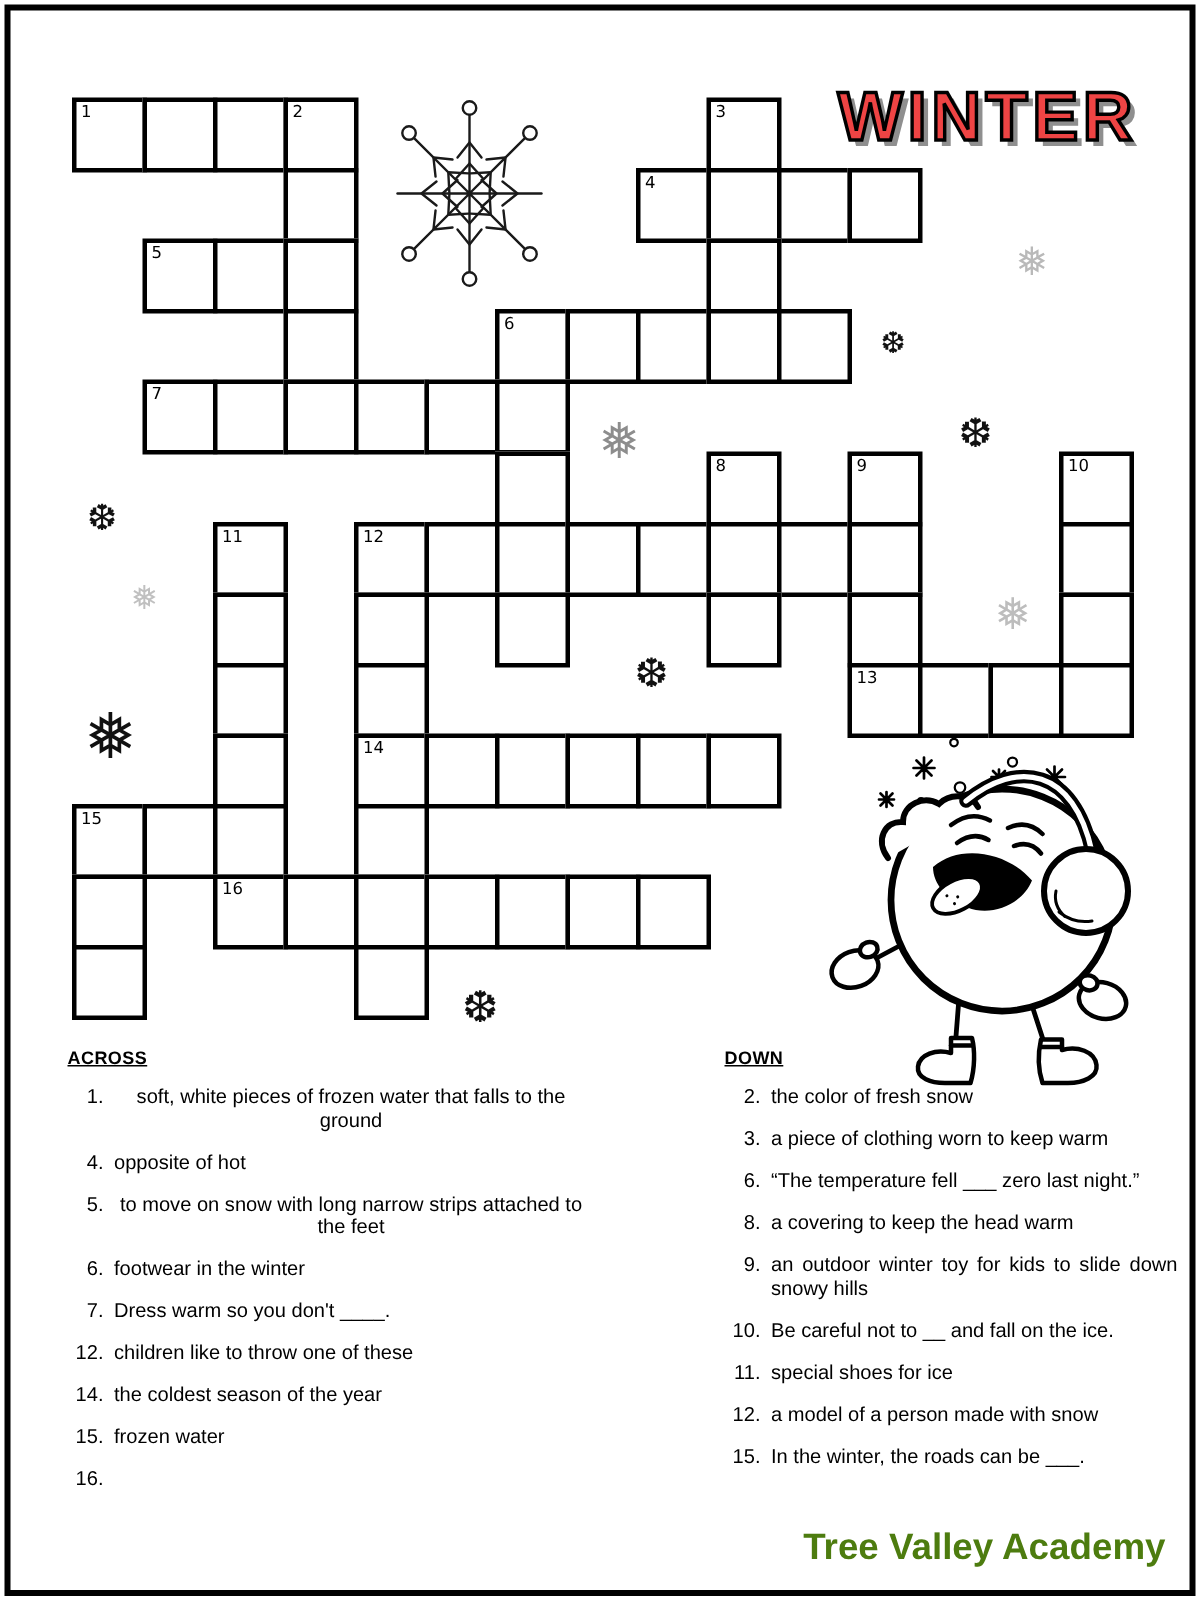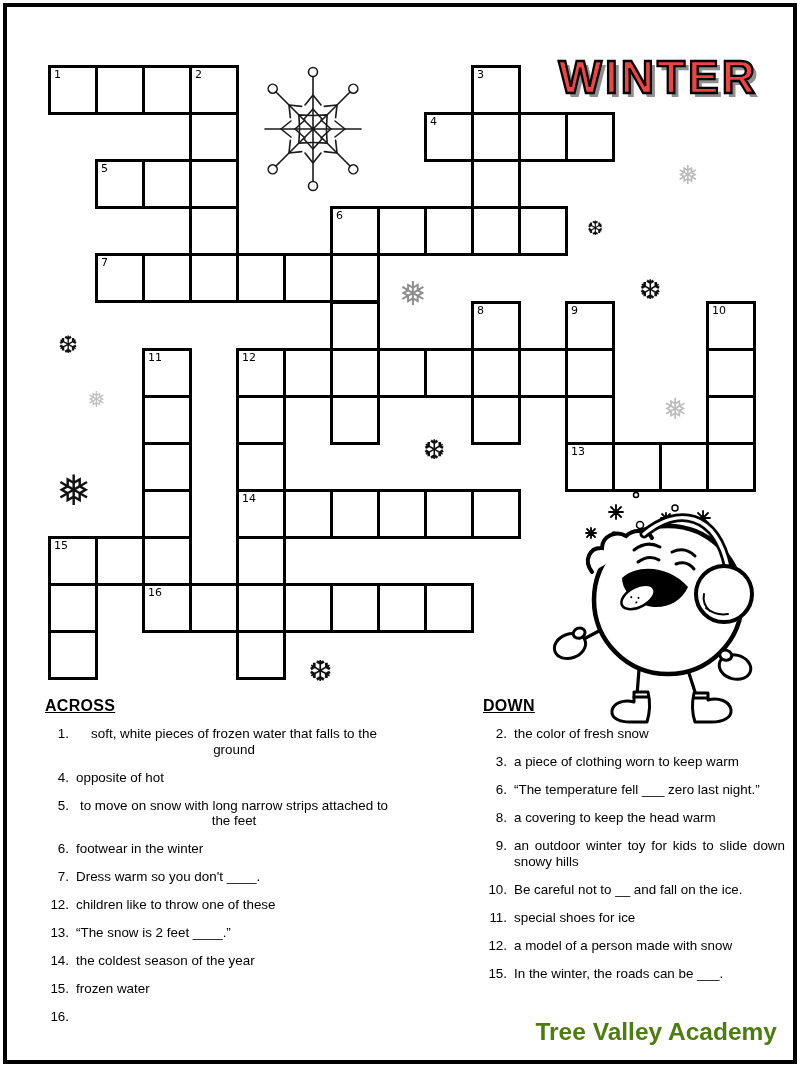--- a/index.html
+++ b/index.html
@@ -28,21 +28,21 @@
   .sf-h{left:423px;top:436px;font-size:27px;color:#111;}
   .sf-i{left:56px;top:470px;font-size:42px;color:#111;}
   .sf-j{left:308px;top:657px;font-size:29px;color:#111;}
   
   .bigflake{position:absolute;left:251px;top:61px;}
   .snowman{position:absolute;left:548px;top:490px;}
   
   .clues{position:absolute;top:697px;font-size:13.4px;}
   #across{left:45px;width:360px;}
   #down{left:483px;width:302px;}
-  .clue-head{display:inline-block;font-size:16px;font-weight:bold;text-decoration:underline;
+  .clue-head{display:inline-block;font-size:12px;font-weight:bold;text-decoration:underline;
              margin-bottom:11px;letter-spacing:.3px;}
   .clue-list{list-style:none;margin:0;padding:0;}
   .clue-list li{display:flex;line-height:15.5px;margin-bottom:12.5px;}
   .clue-list .num{flex:0 0 24px;text-align:right;margin-right:7px;}
   #across .txt{max-width:316px;text-align:center;}
   #down .txt{flex:1;text-align:justify;}
   
   .brand{position:absolute;top:1018px;right:23px;font-size:24.5px;font-weight:bold;}
   svg{display:block;}
 </style>
@@ -282,24 +282,20 @@
         </li>
         <li>
           <span class="num">7.</span>
           <span class="txt">Dress warm so you don't ____.</span>
         </li>
         <li>
           <span class="num">12.</span>
           <span class="txt">children like to throw one of these</span>
         </li>
         <li>
-          <span class="num">13.</span>
-          <span class="txt">“The snow is 2 feet ____.”</span>
-        </li>
-        <li>
           <span class="num">14.</span>
           <span class="txt">the coldest season of the year</span>
         </li>
         <li>
           <span class="num">15.</span>
           <span class="txt">frozen water</span>
         </li>
         <li>
           <span class="num">16.</span>
         </li>

